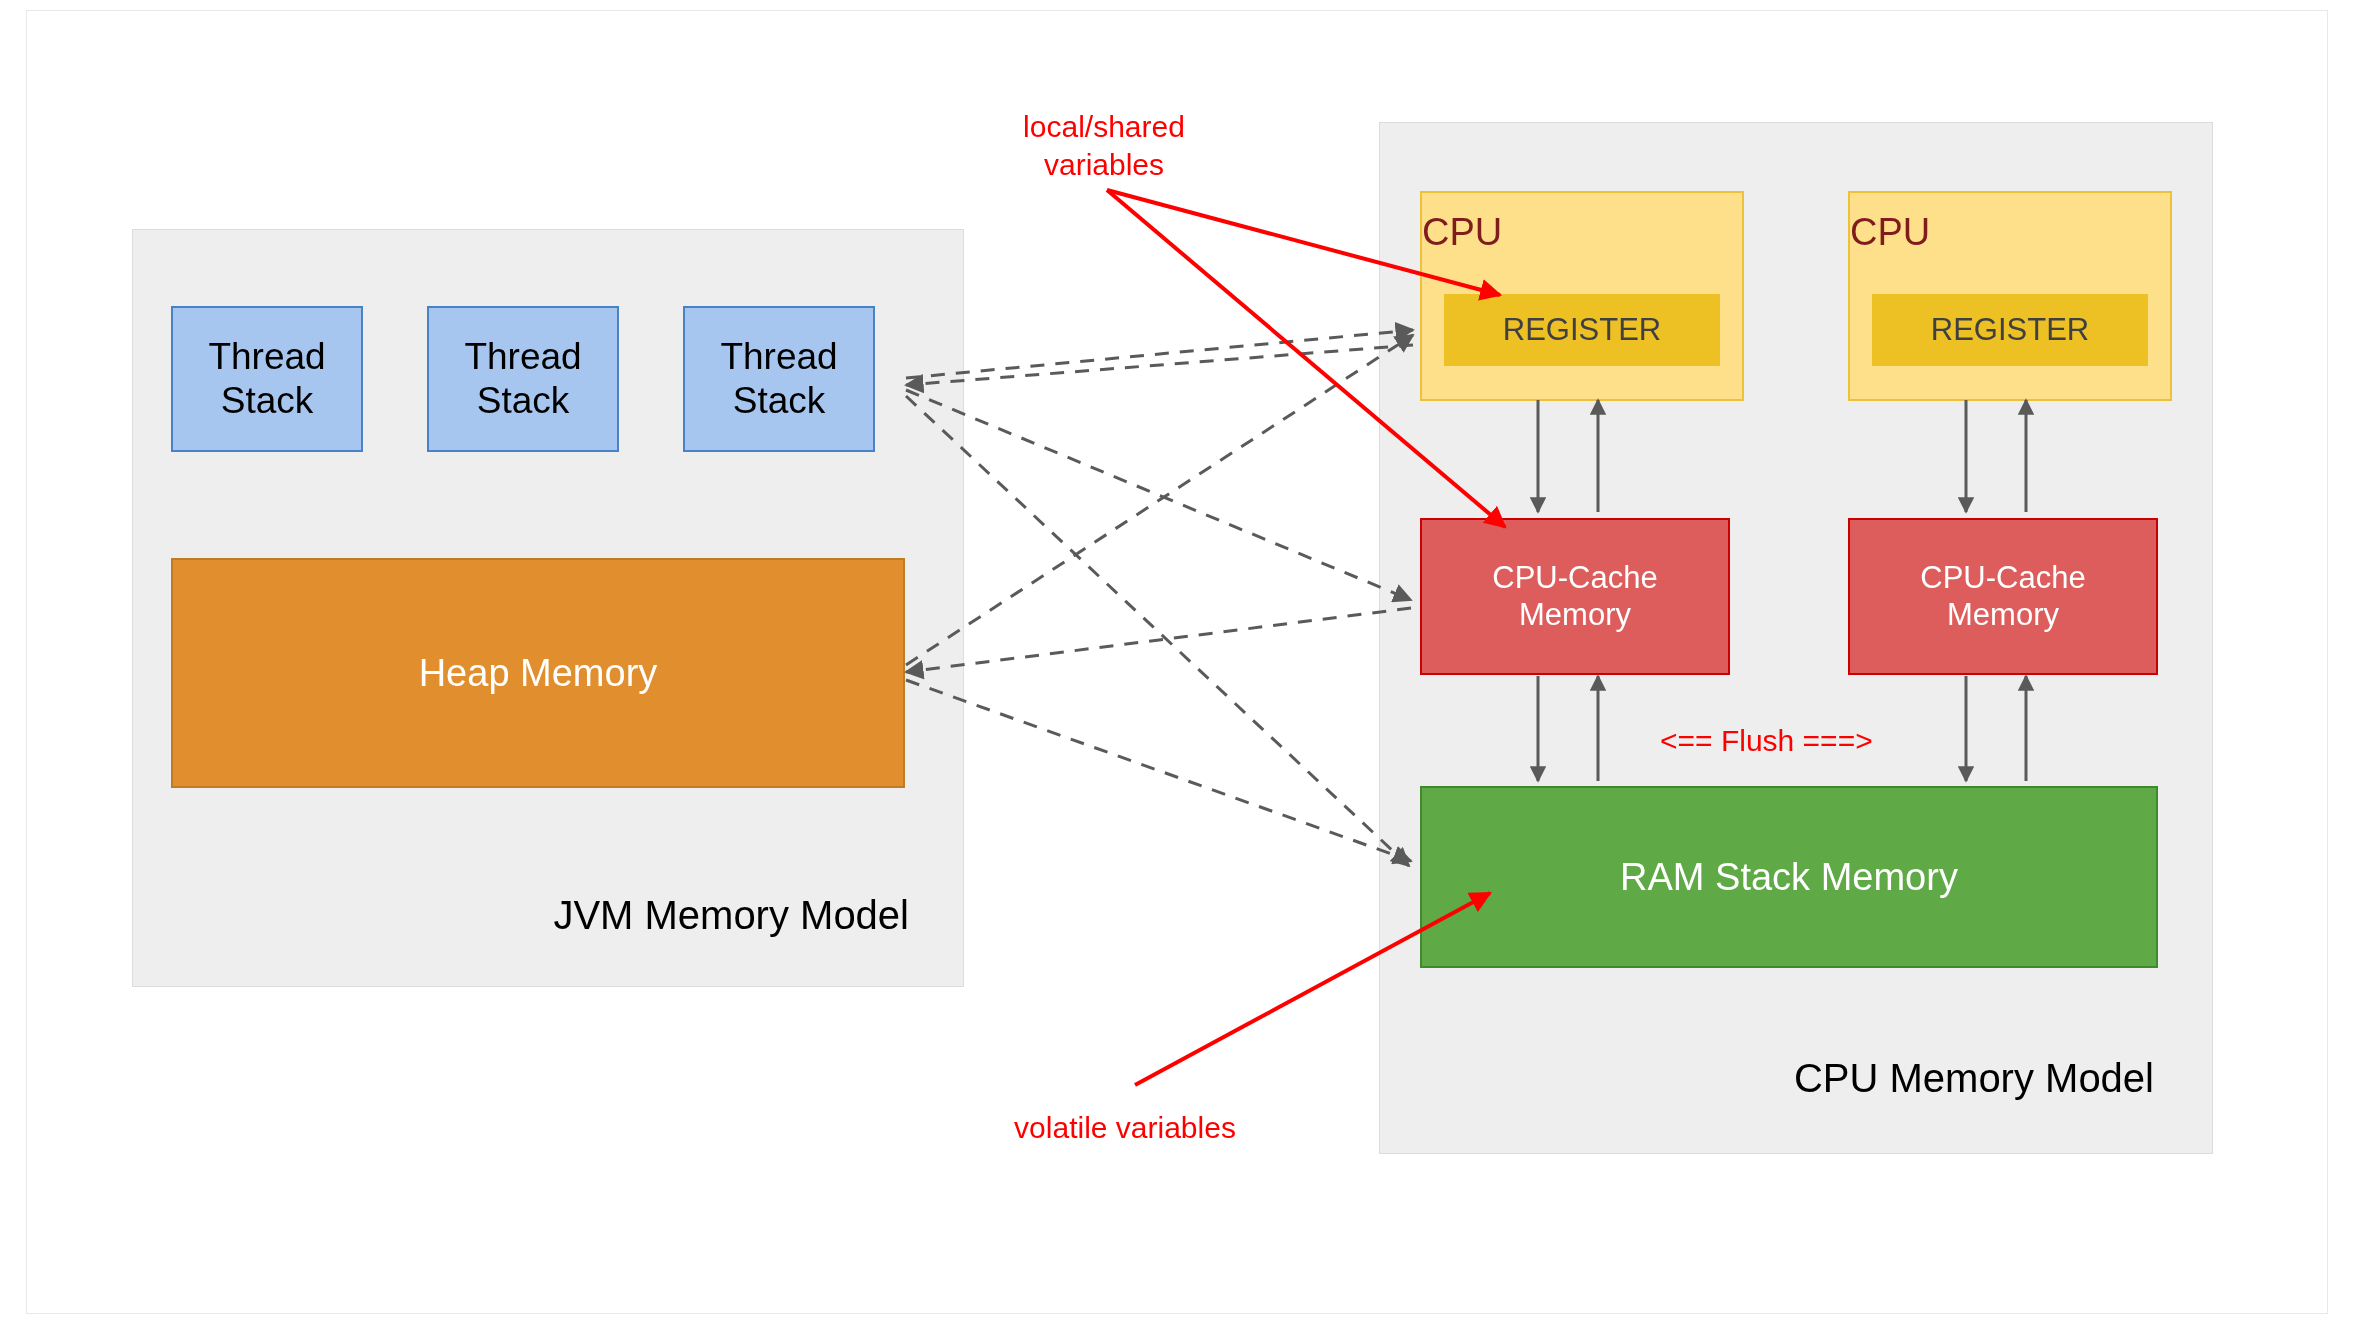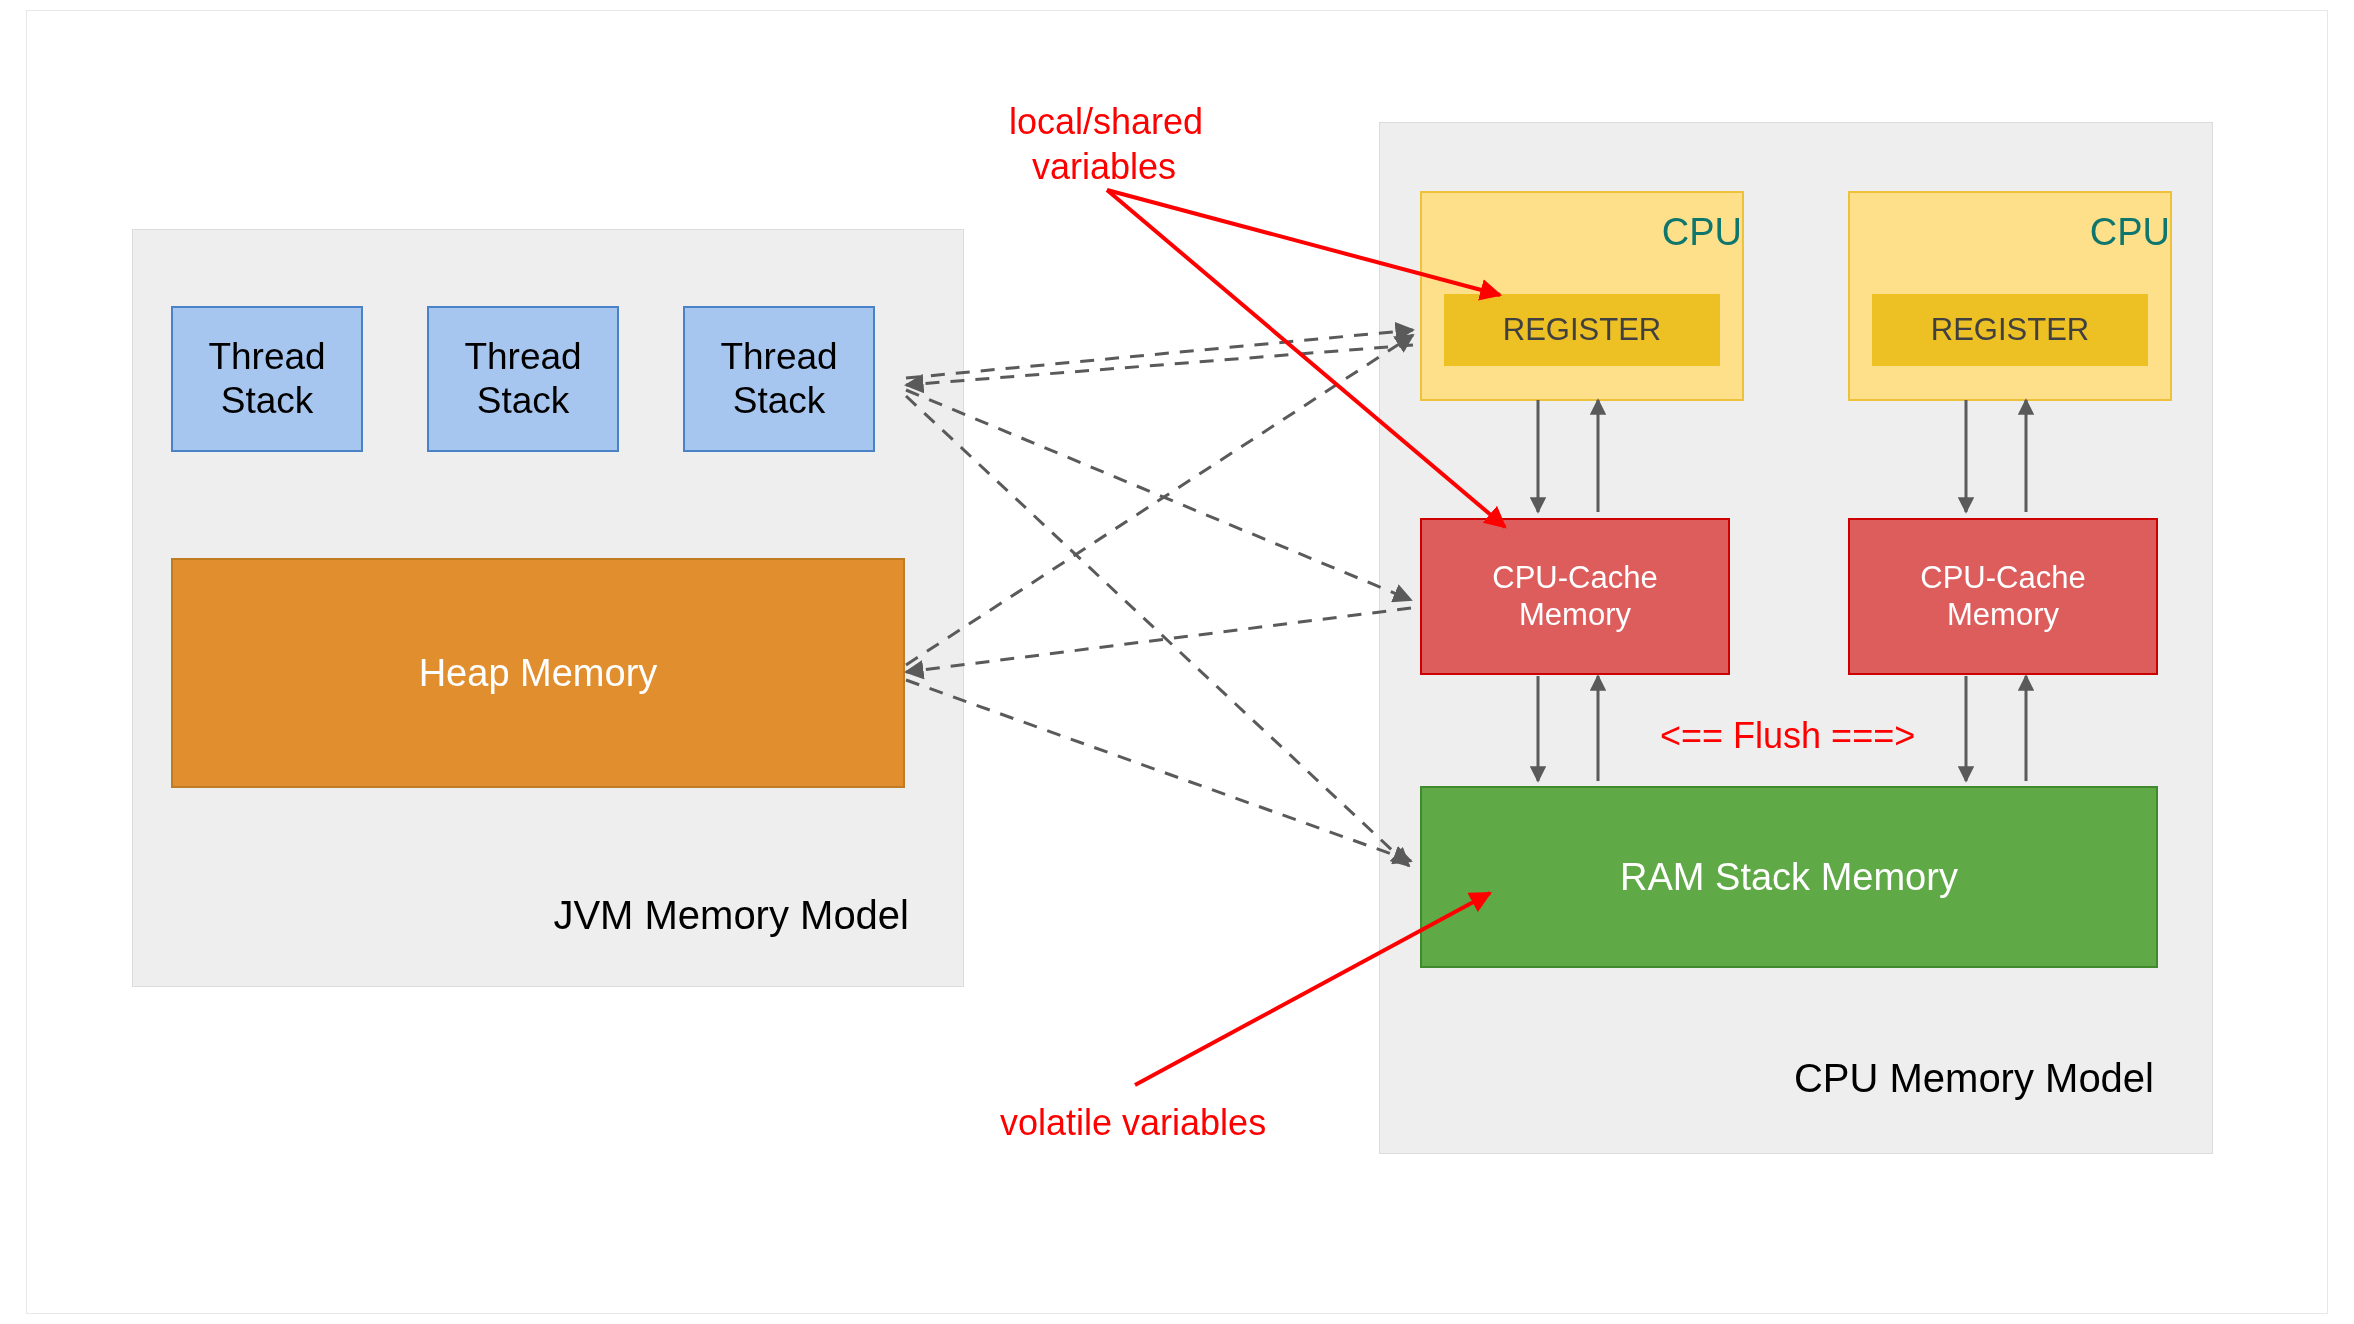--- a/index.html
+++ b/index.html
@@ -112,22 +112,22 @@
     width: 324px;
     height: 210px;
   }
   #cpu-box-1 { left: 1419px; }
   #cpu-box-2 { left: 1847px; }
   .cpu-label {
     position: absolute;
     top: 18px;
     left: 0;
     right: 0;
-    text-align: right;
-    color: #0f766e;
+    text-align: left;
+    color: #7f1d1d;
     font-size: 38px;
   }
   .register-box {
     position: absolute;
     left: 22px;
     right: 22px;
     top: 101px;
     height: 72px;
     background: #edc024;
     display: flex;
@@ -158,24 +158,25 @@
     background: #5faa46;
     border: 2px solid #3f8a2c;
     color: #ffffff;
     font-size: 38px;
   }
 
   
   .annotation {
     position: absolute;
     color: #ff0000;
-    font-size: 36px;
+    font-size: 30px;
     line-height: 1.25;
     text-align: center;
     white-space: pre-line;
+    margin-top: 9px;
   }
   #label-local-shared {
     left: 1009px;
     top: 99px;
     width: 190px;
   }
   #label-volatile {
     left: 1000px;
     top: 1100px;
     width: 250px;

